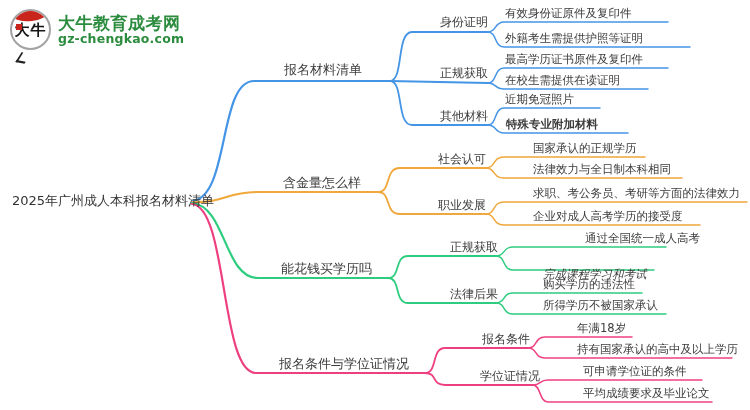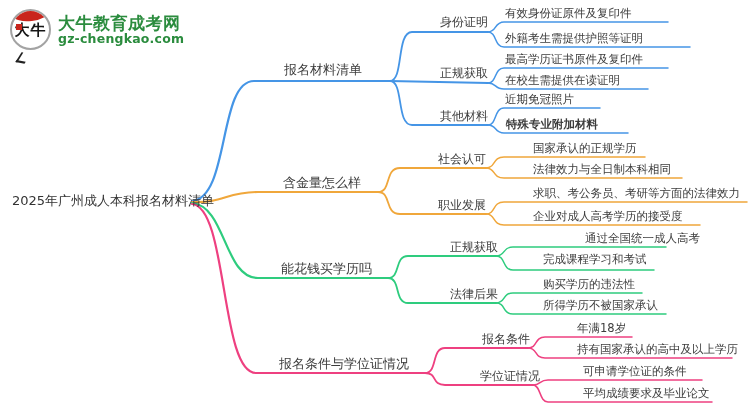--- a/index.html
+++ b/index.html
@@ -110,21 +110,21 @@
   <span class="n l2" style="left:426px;top:198px;">职业发展</span>
   <span class="n leaf" style="left:533px;top:142px;">国家承认的正规学历</span>
   <span class="n leaf" style="left:533px;top:163px;">法律效力与全日制本科相同</span>
   <span class="n leaf" style="left:533px;top:187px;">求职、考公务员、考研等方面的法律效力</span>
   <span class="n leaf" style="left:533px;top:210px;">企业对成人高考学历的接受度</span>
 
   <span class="n l1" style="left:281px;top:262px;">能花钱买学历吗</span>
   <span class="n l2" style="left:438px;top:240px;">正规获取</span>
   <span class="n l2" style="left:438px;top:287px;">法律后果</span>
   <span class="n leaf" style="left:543px;top:232px;margin-left:42px;">通过全国统一成人高考</span>
-  <span class="n leaf" style="left:543px;top:253px;">完成课程学习和考试</span>
+  <span class="n leaf" style="left:543px;top:268px;font-style:italic;">完成课程学习和考试</span>
   <span class="n leaf" style="left:543px;top:278px;">购买学历的违法性</span>
   <span class="n leaf" style="left:543px;top:299px;">所得学历不被国家承认</span>
 
   <span class="n l1" style="left:279px;top:357px;">报名条件与学位证情况</span>
   <span class="n l2" style="left:470px;top:332px;">报名条件</span>
   <span class="n l2" style="left:468px;top:369px;">学位证情况</span>
   <span class="n leaf" style="left:577px;top:322px;">年满18岁</span>
   <span class="n leaf" style="left:577px;top:343px;">持有国家承认的高中及以上学历</span>
   <span class="n leaf" style="left:583px;top:365px;">可申请学位证的条件</span>
   <span class="n leaf" style="left:583px;top:387px;">平均成绩要求及毕业论文</span>

